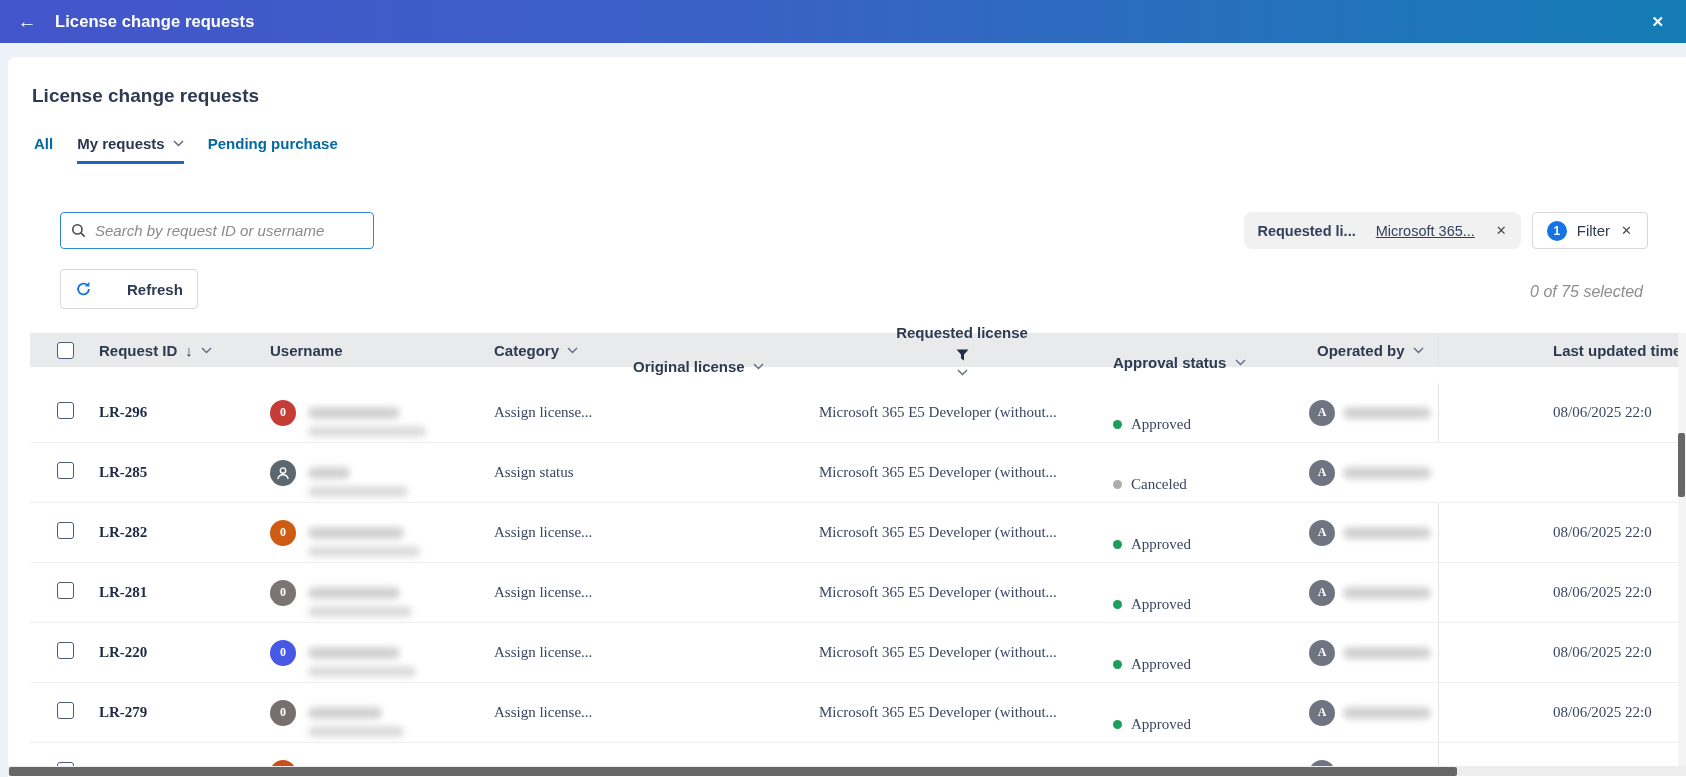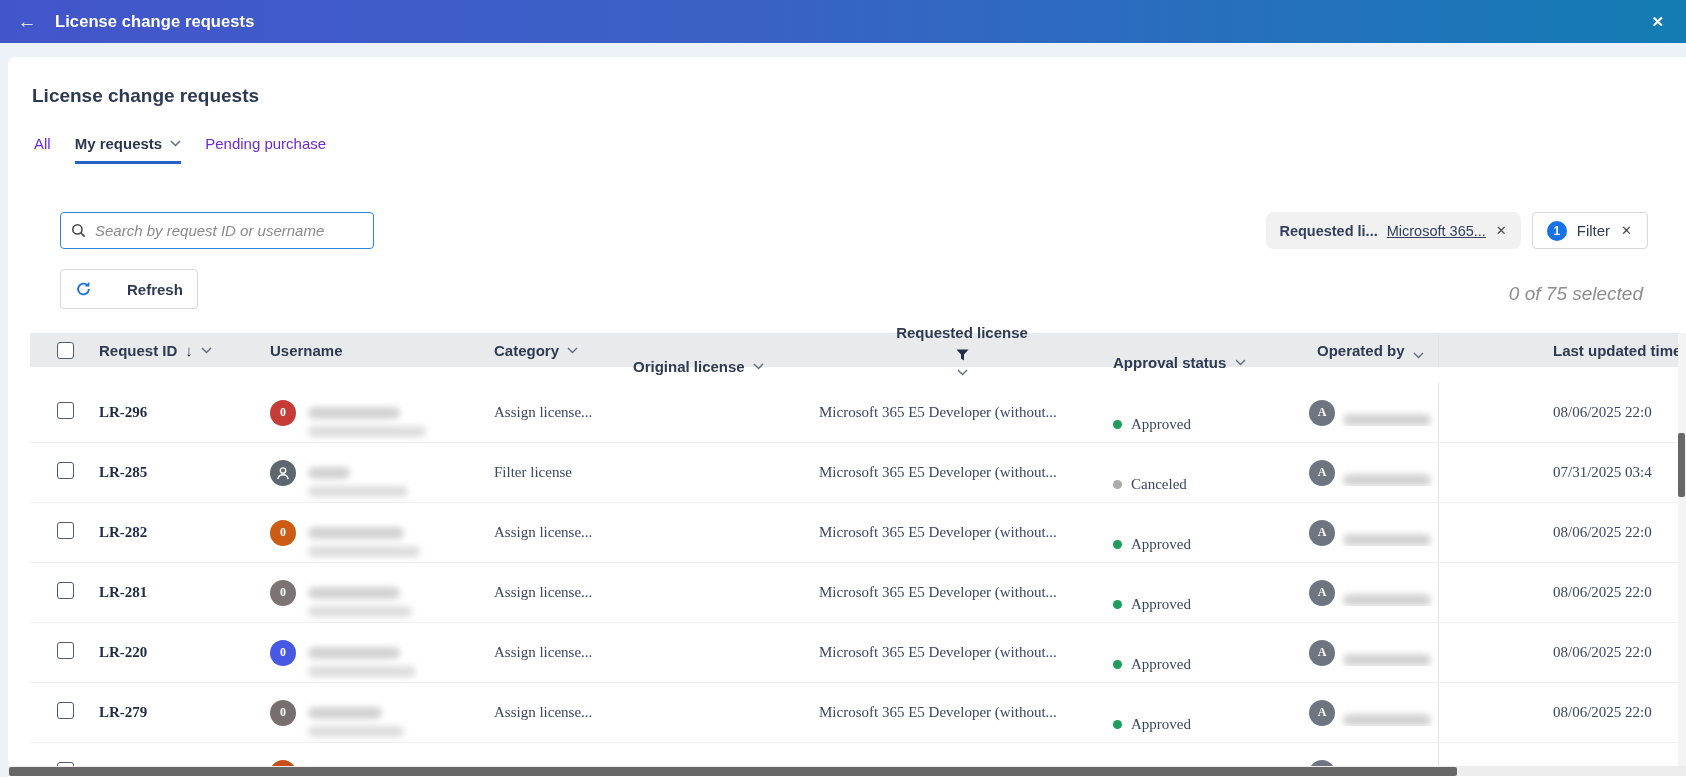--- a/index.html
+++ b/index.html
@@ -23,58 +23,58 @@
     font-size:15px; font-weight:bold; cursor:pointer; }
   
   .card {
     position:absolute; left:8px; top:57px; width:1678px; height:720px;
     background:#fff; border-radius:8px 0 0 0; overflow:hidden;
   }
   .page-title { position:absolute; left:24px; top:28px; font-size:19px; font-weight:bold; color:#2E3A52; }
   
   .tabs { position:absolute; left:26px; top:78px; display:flex; gap:24px; }
   .tab { display:flex; align-items:center; gap:8px; padding-bottom:9px;
-    border-bottom:3px solid transparent; font-size:15px; color:#6d28d9;
+    border-bottom:3px solid transparent; font-size:15px; color:#0369a1;
     background:transparent; border-top:none; border-left:none; border-right:none; cursor:pointer;
-    font-family:inherit; }
+    font-family:inherit;font-weight:bold; }
   .tab.active { font-weight:bold; color:#2B374F; border-bottom-color:#2463C2; }
   
   .search-box { position:absolute; left:52px; top:155px; width:314px; height:37px;
     border:1px solid #2B87DB; border-radius:4px; display:flex; align-items:center;
     padding:0 10px; gap:8px; background:#fff; }
   .search-box input { border:none; outline:none; flex:1; font-size:15px; font-family:inherit; color:#333; background:transparent; }
   .search-box input::placeholder { font-style:italic; color:#8A8A8A; }
   .chips { position:absolute; top:155px; right:38px; display:flex; gap:11px; height:37px; }
-  .chip-tag { display:flex; align-items:center; gap:9px; background:#F1F1F2;
+  .chip-tag { display:flex; align-items:center; gap:20px; background:#F1F1F2;
     border-radius:8px; padding:0 13px; }
   .chip-tag .chip-label { font-weight:bold; color:#33405C; font-size:14.5px; }
   .chip-tag .chip-value { color:#33405C; font-size:14.5px; text-decoration:underline; cursor:pointer; }
   .x-btn { border:none; background:transparent; color:#4A4A4A; font-size:13px; cursor:pointer; padding:0 1px; }
   .btn { display:flex; align-items:center; gap:10px; background:#fff;
     border:1px solid #D8D8DB; border-radius:4px; padding:0 14px; cursor:pointer;
     font-family:inherit; font-size:15px; color:#2E3A52; }
   .badge { width:20px; height:20px; border-radius:50%; background:#1673E6; color:#fff;
     font-size:12px; font-weight:bold; display:flex; align-items:center; justify-content:center; }
   .refresh-btn { position:absolute; left:52px; top:212px; height:40px; font-weight:bold;gap:35px; }
-  .selection-note { position:absolute; right:43px; top:226px; font-style:italic; color:#8E8E8E; font-size:19px; }
+  .selection-note { position:absolute; right:43px; top:226px; font-style:italic; color:#8E8E8E; font-size:16px; }
   
   .thead, .trow { display:grid;
     grid-template-columns:58px 160px 236px 140px 188px 293px 202px 131px 248px;
     align-items:center; }
   .thead { position:absolute; left:22px; top:276px; width:1656px; height:34px;
     background:#E9EAEC; color:#2D3A52; font-weight:bold; font-size:15px; }
   .hcell { display:flex; align-items:center; gap:8px; white-space:nowrap; overflow:hidden; }
   .tbody { position:absolute; left:22px; top:326px; width:1656px; height:383px; overflow:hidden;font-family:Liberation Serif, serif; }
   .trow { height:60px; border-bottom:1px solid #EFEFF2; background:#fff; }
   .cell { white-space:nowrap; overflow:hidden; }
   .c-check { padding-left:27px; } .c-id { padding-left:11px; }
   .c-user { padding-left:22px; display:flex; align-items:center; gap:12px; overflow:visible; }
   .c-cat { padding-left:10px; } .c-orig { padding-left:9px;margin-top:32px; } .c-req { padding-left:7px;flex-direction:column; }
   .c-status { padding-left:8px; display:flex; align-items:center; gap:9px;margin-top:24px; }
-  .c-op { padding-left:2px; display:flex; align-items:flex-end; gap:8px; }
+  .c-op { padding-left:2px; display:flex; align-items:center; gap:8px; }
   .c-date { padding-left:114px; align-self:stretch; display:flex; align-items:center;
     border-left:1px solid #E3E3E6; }
   .thead .c-op { padding-left:10px; }
   .checkbox { width:17px; height:17px; border:1.5px solid #4F5A73; border-radius:3px;
     background:#fff; display:inline-block; cursor:pointer; }
   .req-id { font-weight:bold; color:#1F2B44; cursor:pointer; }
   .sort-arrow { color:#2D3A52; font-size:15px; }
   .avatar { width:26px; height:26px; min-width:26px; border-radius:50%; display:flex;
     align-items:center; justify-content:center; color:#fff; font-size:12px; font-weight:bold; }
   .blur-stack { display:flex; flex-direction:column; gap:7px; transform:translateY(9px); }
@@ -239,34 +239,33 @@
         <svg class="person-icon" width="14" height="14" viewBox="0 0 14 14">
               <circle cx="7" cy="4.6" r="2.7" fill="none" stroke="#fff" stroke-width="1.4"></circle>
               <path d="M1.8 13c.7-3 2.6-4.2 5.2-4.2s4.5 1.2 5.2 4.2" fill="none" stroke="#fff" stroke-width="1.4"></path>
             </svg>
       </span>
       <span class="blur-stack">
         <span class="blur name" style="width: 42px;"></span>
         <span class="blur email" style="width: 100px;"></span>
       </span>
     </div>
-    <div class="cell c-cat">Filter license</div>
+    <div class="cell c-cat">Assign status</div>
     <div class="cell c-orig"></div>
     <div class="cell c-req">Microsoft 365 E5 Developer (without...</div>
     <div class="cell c-status">
       <span class="dot" style="background: rgb(172, 172, 172);"></span>
       <span class="status-label">Canceled</span>
     </div>
     <div class="cell c-op">
       <span class="avatar op-avatar" style="background: rgb(111, 117, 128);">
             <span class="avatar-text">A</span>
           </span>
       <span class="op-blur" style="width: 88px;"></span>
     </div>
-    <div class="cell c-date">07/31/2025 03:4</div>
   </div>
 
   <div class="trow">
     <div class="cell c-check"><span class="checkbox"></span></div>
     <div class="cell c-id"><span class="req-id">LR-282</span></div>
     <div class="cell c-user">
       <span class="avatar" style="background: rgb(206, 91, 19);">
         <span class="avatar-text">0</span>
 
       </span>

